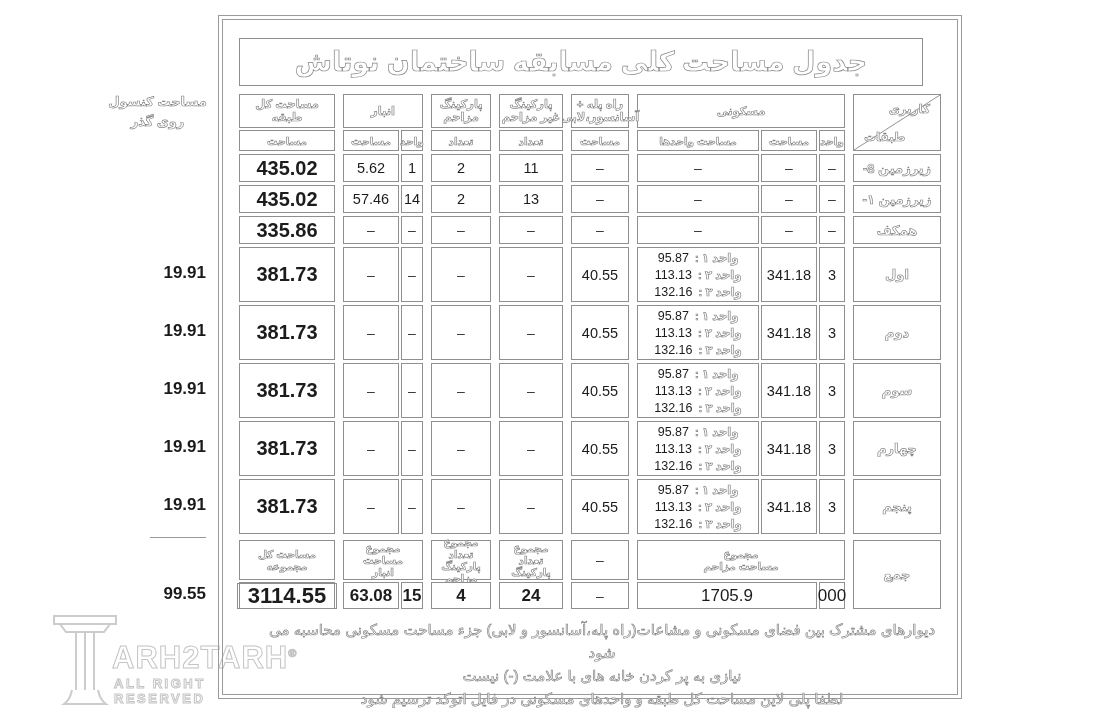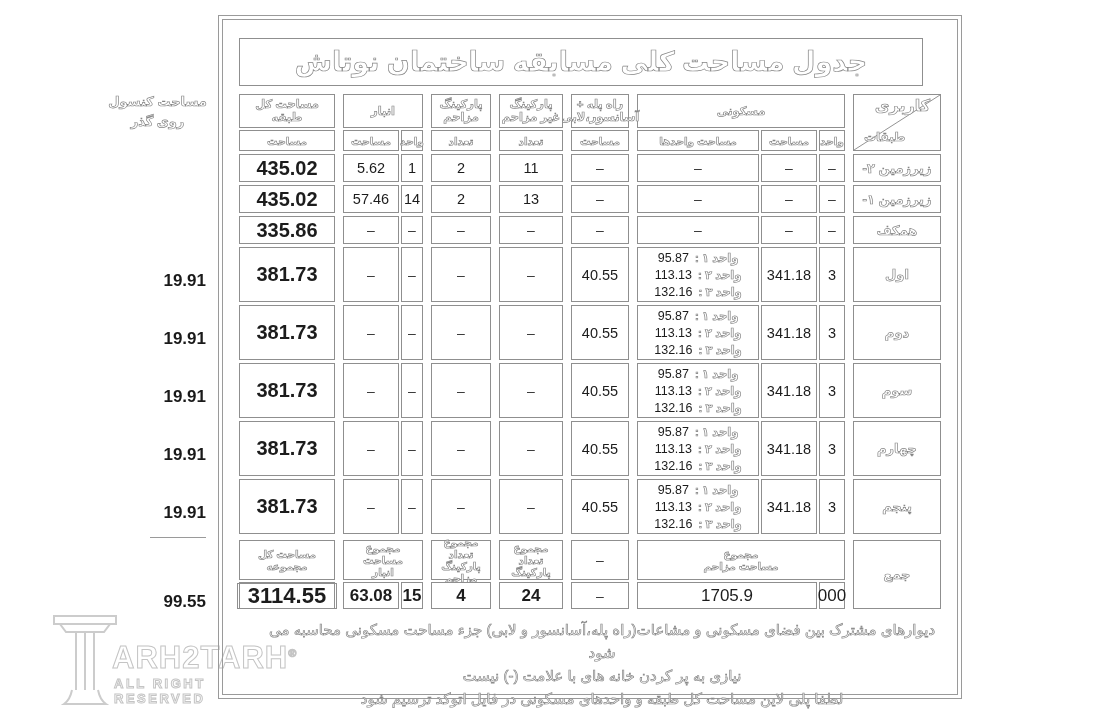--- a/index.html
+++ b/index.html
@@ -35,42 +35,42 @@
   .trow.big{grid-template-rows:55px;}
   .c1{grid-column:1}.c3{grid-column:3}.c5{grid-column:5}.c7{grid-column:7}
   .c9{grid-column:9}.c11{grid-column:11}.c13{grid-column:13}.c15{grid-column:15}
   .c17{grid-column:17}.c19{grid-column:19}
   .s3-8{grid-column:3/8}.s15-18{grid-column:15/18}.s5-8{grid-column:5/8}
   .r1{grid-row:1}.r2{grid-row:2}.r12{grid-row:1/3}
   .h-fa{font-size:11.5px;font-weight:bold;line-height:13px;}
   .h-sub{font-size:10.5px;font-weight:bold;}
   .diag{position:relative;}
   .diag svg{position:absolute;left:0;top:0;width:100%;height:100%;}
-  .diag .tl{position:absolute;right:10px;top:1px;font-size:16px;font-weight:bold;}
+  .diag .tl{position:absolute;right:10px;top:7px;font-size:12px;font-weight:bold;}
   .diag .br{position:absolute;left:10px;bottom:6px;font-size:12px;font-weight:bold;}
   .floor-lbl{font-size:13px;font-weight:bold;}
   .big-num{font-size:20px;font-weight:bold;}
   .mid-num{font-size:14.5px;}
   .dash{font-size:14px;color:#3c3c3c;}
   .units-cell{flex-direction:column;justify-content:center;gap:1px;padding:2px 4px;}
   .uline{display:flex;direction:rtl;gap:6px;align-items:center;justify-content:center;
     font-size:12.5px;line-height:16px;}
   .uline .fa{font-size:11.5px;font-weight:bold;}
   .tot .lbl{font-size:10.5px;font-weight:bold;line-height:12px;padding:2px;}
   .grand{font-size:22px;font-weight:bold;border:1px solid #8f8f8f;
     padding:0 10px;line-height:24px;margin:19px;}
   .tot-num{font-size:17px;font-weight:bold;}
   
   .notes{margin-top:9px;direction:rtl;text-align:center;}
   .note{font-size:15px;font-weight:normal;line-height:23px;margin-left:24px;}
   
   .lp-hdr{position:absolute;left:95px;top:92px;width:125px;text-align:center;
     direction:rtl;font-size:13px;font-weight:bold;line-height:20px;}
   .lv{position:absolute;left:118px;width:88px;text-align:right;
-    font-size:17px;font-weight:600;color:#1a1a1a;margin-top:8px;}
+    font-size:17px;font-weight:600;color:#1a1a1a;}
   .lv0{top:263px}.lv1{top:321px}.lv2{top:379px}.lv3{top:437px}.lv4{top:495px}
   .sumline{position:absolute;left:150px;top:537px;width:56px;border-top:1.5px solid #9a9a9a;}
   .lv-total{top:584px;}
   
   .wm{position:absolute;left:38px;top:598px;width:200px;height:110px;}
   .wm-brand{position:absolute;left:74px;top:42px;font-size:31px;font-weight:bold;
     letter-spacing:1px;color:#cfcfcf;font-family:"Liberation Sans",sans-serif;}
   .wm-reg{font-size:11px;vertical-align:super;color:#cfcfcf;}
   .wm-tag{position:absolute;left:76px;top:78px;font-size:13px;letter-spacing:2.5px;
     color:#d4d4d4;font-weight:bold;}
@@ -143,21 +143,21 @@
       </div>
       <div class="box c13 r2 h-sub fa">تعداد</div>
       <div class="box s15-18 r1 h-fa fa">انبار</div>
       <div class="box c15 r2 h-sub fa">واحد</div>
       <div class="box c17 r2 h-sub fa">مساحت</div>
       <div class="box c19 r1 h-fa fa">مساحت کل طبقه</div>
       <div class="box c19 r2 h-sub fa">مساحت</div>
     </div>
 
     <div class="grid trow small">
-      <div class="box c1 floor-lbl fa">زیرزمین ۲-</div>
+      <div class="box c1 floor-lbl fa">زیرزمین 8-</div>
       <div class="box c3 dash">–</div>
       <div class="box c5 dash">–</div>
       <div class="box c7 dash">–</div>
       <div class="box c9 dash">–</div>
       <div class="box c11 mid-num num">11</div>
       <div class="box c13 mid-num num">2</div>
       <div class="box c15 mid-num num">1</div>
       <div class="box c17 mid-num num">5.62</div>
       <div class="box c19 big-num num">435.02</div>
     </div>

